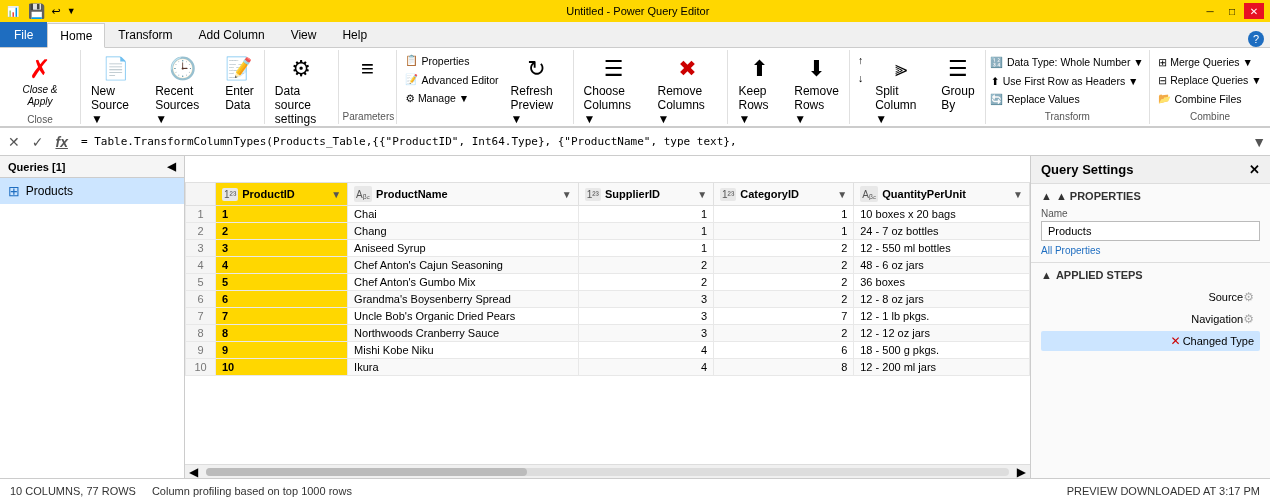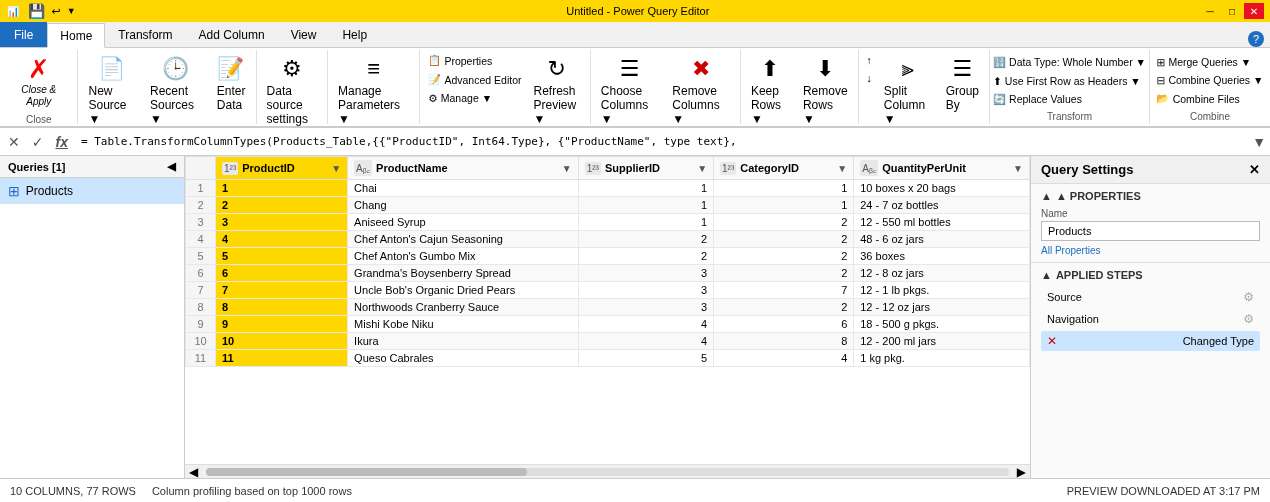--- a/index.html
+++ b/index.html
@@ -175,20 +175,21 @@
       flex: 1;
       overflow: hidden;
       display: flex;
       flex-direction: column;
       background: white;
     }
     .data-grid-wrapper {
       flex: 1;
       overflow: auto;
       position: relative;
+      margin-top: 26px;
     }
     .data-grid {
       border-collapse: collapse;
       font-size: 11px;
       min-width: 100%;
     }
     .data-grid th {
       background: #fff;
       border: 1px solid #e0e0e0;
       padding: 3px 6px;
@@ -273,21 +274,21 @@
       padding: 3px 6px;
       background: white;
       font-size: 11px;
       width: 100%;
     }
     .settings-link { color: #1e6dc0; text-decoration: none; font-size: 10px; cursor: pointer; display: block; margin-top: 4px; }
     .applied-steps-list { display: flex; flex-direction: column; gap: 2px; margin-top: 4px; }
     .applied-step {
       display: flex;
       align-items: center;
-      justify-content: space-between;
+      justify-content: flex-end;
       padding: 3px 6px;
       cursor: pointer;
       border-radius: 2px;
       font-size: 11px;
     }
     .applied-step.active { background: #cce5ff; }
     .step-gear { color: #aaa; font-size: 12px; cursor: pointer; }
     .step-delete { color: #cc0000; font-size: 12px; cursor: pointer; margin-right: 2px; }
 
     
@@ -370,21 +371,20 @@
         <span class="label" style="max-width:55px;">Data source settings</span>
       </div>
     </div>
     <div class="ribbon-group-label">Data Sources</div>
   </div>
 
   <div class="ribbon-group">
     <div class="ribbon-group-content">
       <div class="ribbon-btn-large">
         <span style="font-size:22px;">≡</span>
-        <span class="label">Manage<br>Parameters ▼</span>
       </div>
     </div>
     <div class="ribbon-group-label">Parameters</div>
   </div>
 
   <div class="ribbon-group" style="min-width:120px;">
     <div class="ribbon-group-content">
       <div class="ribbon-col">
         <div class="ribbon-btn-small">
           <span>📋</span>
@@ -476,21 +476,21 @@
   </div>
 
   <div class="ribbon-group" style="min-width:120px; border-right:none;">
     <div class="ribbon-group-content" style="flex-direction:column; align-items:flex-start; gap:2px;">
       <div class="ribbon-btn-small">
         <span>⊞</span>
         <span>Merge Queries ▼</span>
       </div>
       <div class="ribbon-btn-small">
         <span>⊟</span>
-        <span>Combine Queries ▼</span>
+        <span>Replace Queries ▼</span>
       </div>
       <div class="ribbon-btn-small">
         <span>📂</span>
         <span>Combine Files</span>
       </div>
     </div>
     <div class="ribbon-group-label">Combine</div>
   </div>
 </div>
 
@@ -634,28 +634,20 @@
               <td>18 - 500 g pkgs.</td>
             </tr>
             <tr>
               <td class="row-num">10</td>
               <td class="col-productid">10</td>
               <td>Ikura</td>
               <td style="text-align: right;">4</td>
               <td style="text-align: right;">8</td>
               <td>12 - 200 ml jars</td>
             </tr>
-            <tr>
-              <td class="row-num">11</td>
-              <td class="col-productid">11</td>
-              <td>Queso Cabrales</td>
-              <td style="text-align: right;">5</td>
-              <td style="text-align: right;">4</td>
-              <td>1 kg pkg.</td>
-            </tr>
           </tbody>
       </table>
     </div>
 
     <div class="scrollbar-h">
       <span style="padding:0 4px; cursor:pointer;">◀</span>
       <div style="flex:1; height:8px; background:#ddd; border-radius:4px; margin:0 4px; position:relative;">
         <div style="position:absolute; left:0; width:40%; height:100%; background:#bbb; border-radius:4px;"></div>
       </div>
       <span style="padding:0 4px; cursor:pointer;">▶</span>

